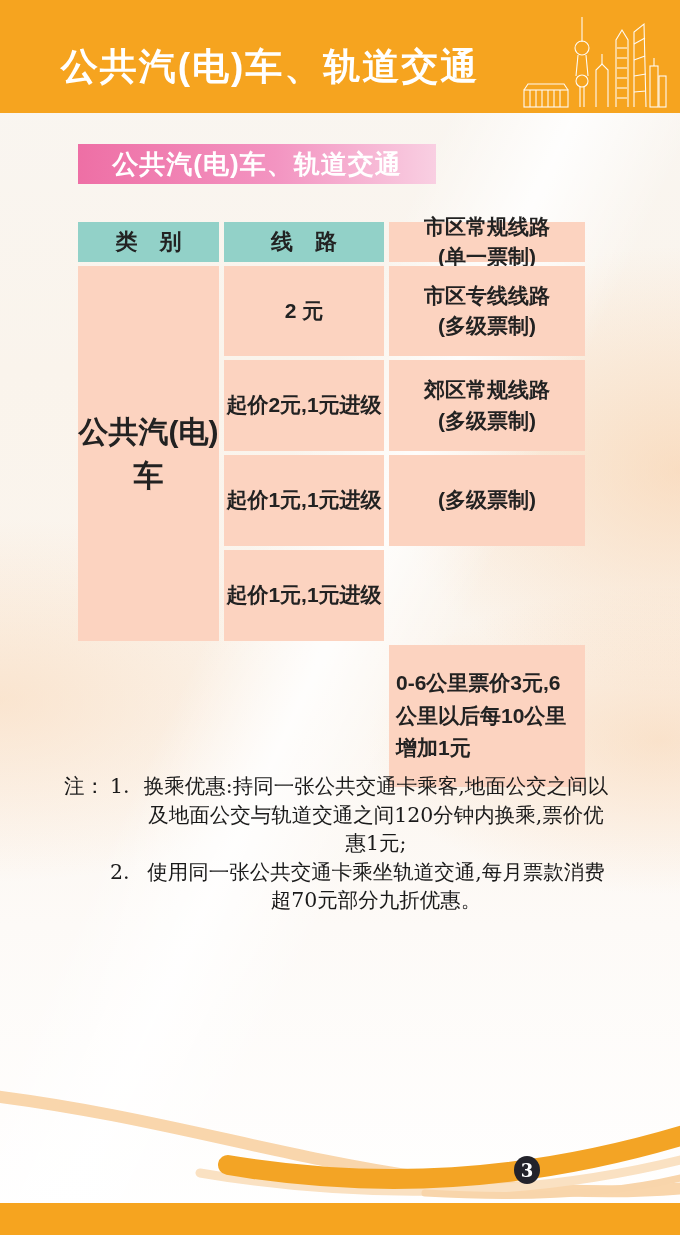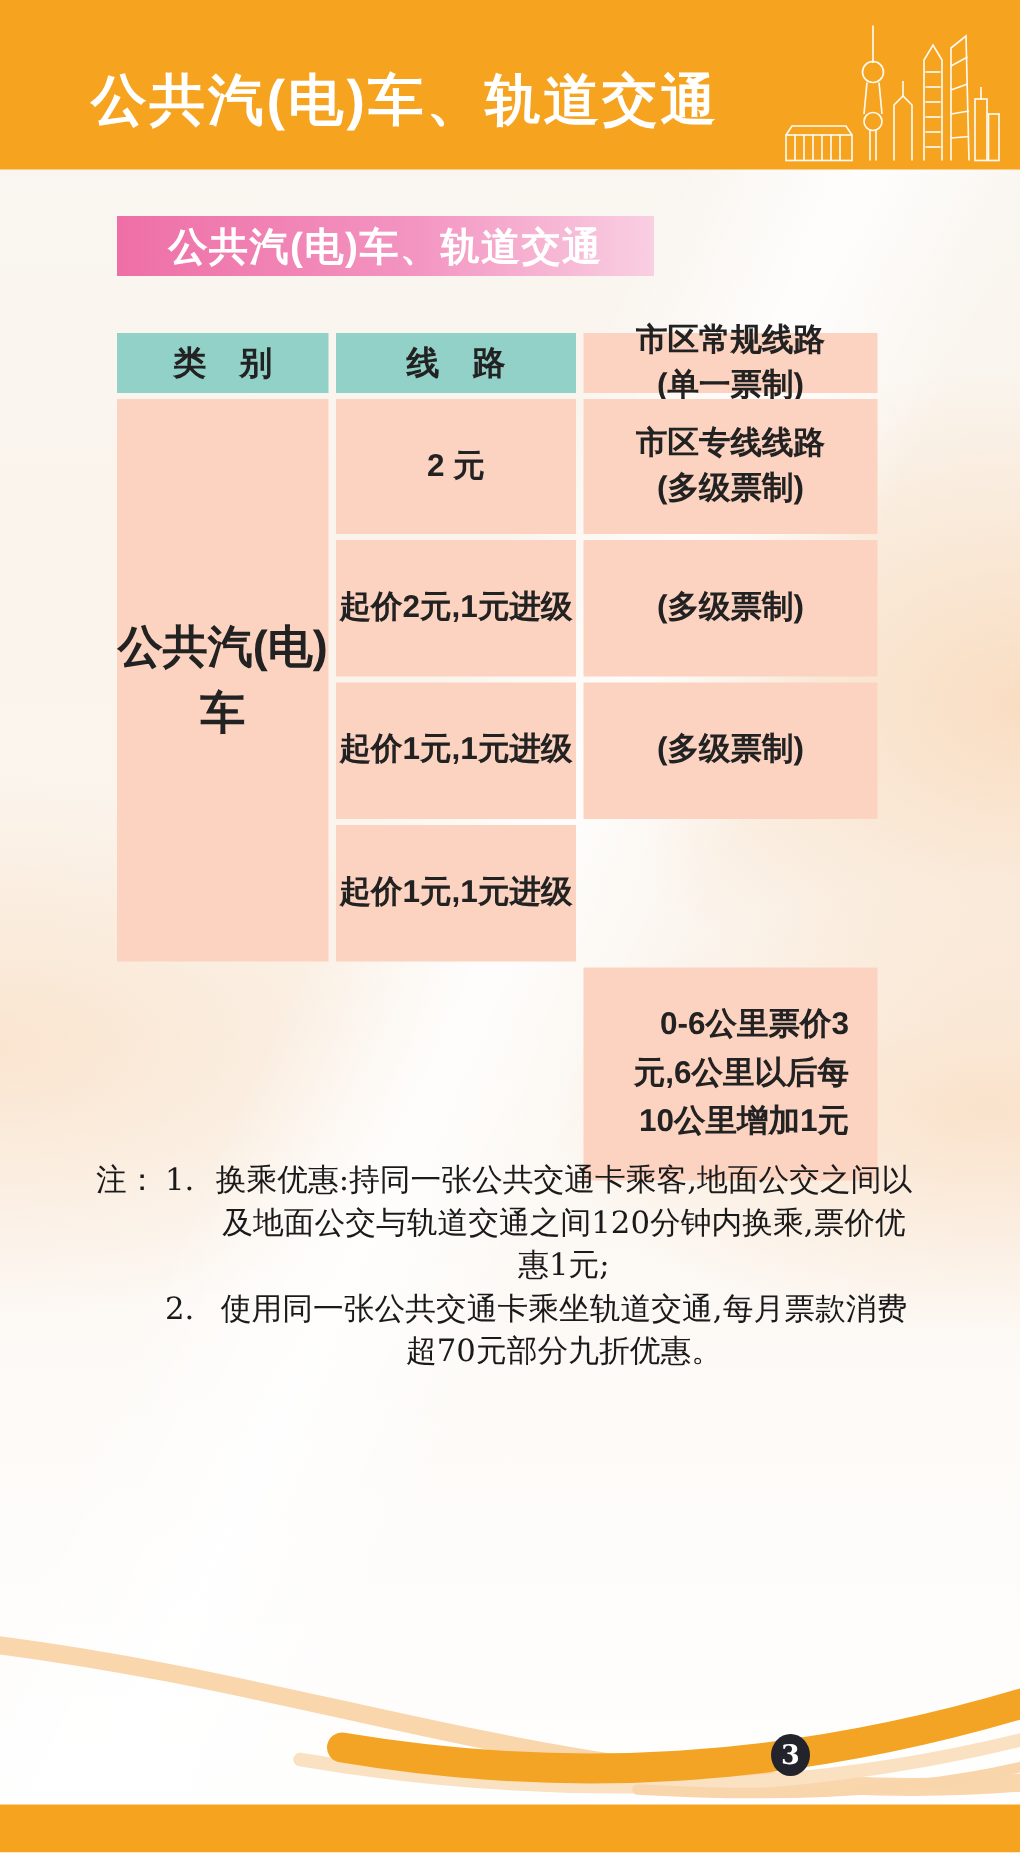--- a/index.html
+++ b/index.html
@@ -39,21 +39,21 @@
     grid-template-rows:40px 90px 91px 91px 91px 142px;
     column-gap:5px;row-gap:4px;
     background:transparent;
     margin-top:22px;
   }
   .cell{display:flex;flex-direction:column;align-items:center;justify-content:center;text-align:center;}
   .th{background:#92d1c8;color:#222;font-size:22px;font-weight:bold;}
   .td{background:#fcd3c0;color:#222;font-size:21px;font-weight:bold;line-height:1.45;}
   .cat-bus{grid-column:1;grid-row:2 / span 4;font-size:30px;}
   .cat-rail{grid-column:1 / span 2;grid-row:6;font-size:22px;}
-  .rail-fare{grid-column:3;grid-row:6;align-items:flex-start;text-align:right;padding:0 19px;box-sizing:border-box;line-height:1.55;}
+  .rail-fare{grid-column:3;grid-row:6;align-items:flex-start;text-align:left;padding:0 7px;box-sizing:border-box;line-height:1.55;}
 
   
   .notes{
     left:64px;top:772px;width:548px;
     font-family:"DejaVu Serif","Liberation Serif",serif;
     color:#1a1a1a;font-size:20.5px;line-height:28.5px;
   }
   .note-row{display:flex;}
   .note-prefix{width:46px;flex:none;}
   .note-list{flex:1;}
@@ -133,20 +133,21 @@
   </div>
   <div class="cell td">2 元</div>
 
   <div class="cell td">
     <span>市区专线线路</span>
     <span>(多级票制)</span>
   </div>
   <div class="cell td">起价2元,1元进级</div>
 
   <div class="cell td">
+    <span>郊区常规线路</span>
     <span>(多级票制)</span>
   </div>
   <div class="cell td">起价1元,1元进级</div>
 
   <div class="cell td">
     <span>(多级票制)</span>
   </div>
   <div class="cell td">起价1元,1元进级</div>
 
   <div class="cell td rail-fare">0-6公里票价3元,6公里以后每10公里增加1元</div>

